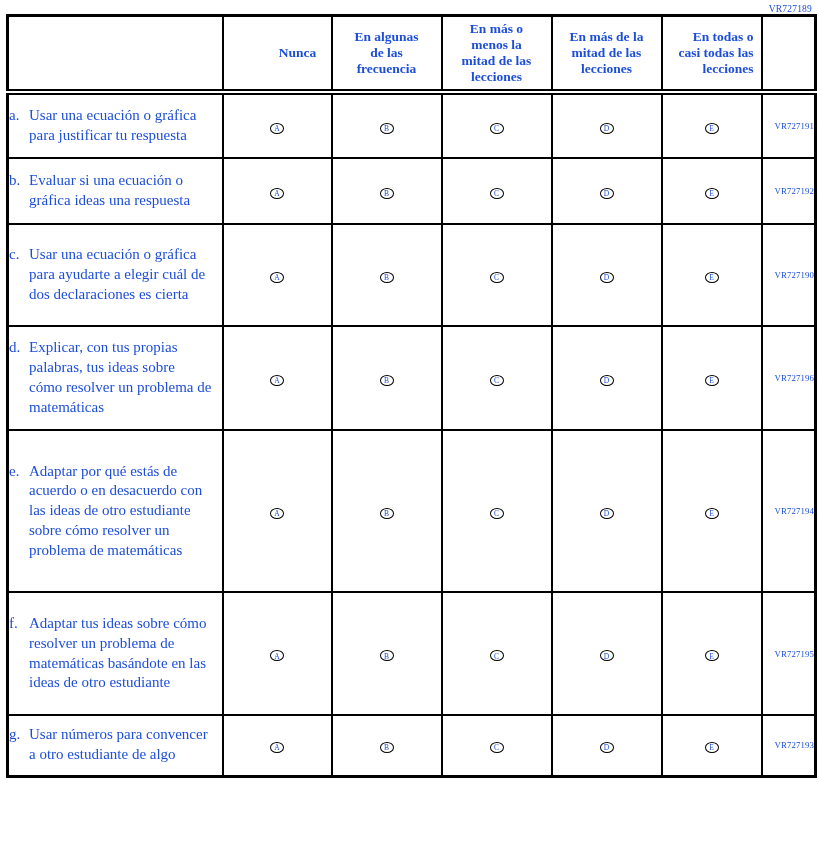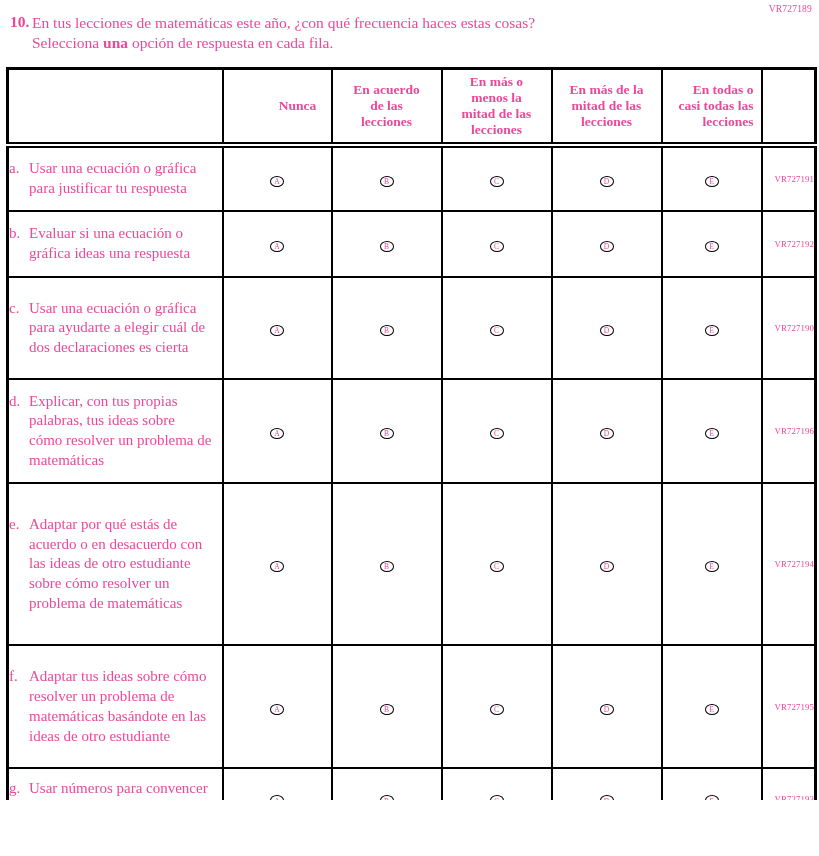--- a/index.html
+++ b/index.html
@@ -6,21 +6,21 @@
     margin: 0;
     padding: 0;
     background: #ffffff;
   }
   .page {
     position: relative;
     width: 819px;
     height: 800px;
     background: #ffffff;
     font-family: "Liberation Serif", "DejaVu Serif", serif;
-    color: #ec4899;
+    color: #1d4ed8;
     overflow: hidden;
   }
   .vr-top {
     position: absolute;
     top: 4px;
     right: 7px;
     font-size: 9.5px;
     letter-spacing: 0.2px;
   }
   .question-block {
@@ -112,43 +112,36 @@
   tr.row-f  { height: 123px; }
   tr.row-g  { height: 61px; }
 </style>
 </head>
 <body>
 
 <div class="page">
 
   <div class="vr-top">VR727189</div>
 
-  <div class="question-block">
-    <span class="q-num">10.</span>
-    <div class="q-text">
-      <div>En tus lecciones de matemáticas este año, ¿con qué frecuencia haces estas cosas?</div>
-      <div class="q-line2"><span>Selecciona </span><span class="q-bold">una</span><span> opción de respuesta en cada fila.</span></div>
-    </div>
-  </div>
 
   <table class="matrix">
     <colgroup>
       <col style="width:215px">
       <col style="width:109px">
       <col style="width:110px">
       <col style="width:110px">
       <col style="width:110px">
       <col style="width:100px">
       <col style="width:54px">
     </colgroup>
     <thead>
       <tr>
         <th></th>
         <th><span class="hdr-inner hdr-w1">Nunca</span></th>
-        <th><span class="hdr-inner hdr-w2">En acuerdo de las lecciones</span></th>
+        <th><span class="hdr-inner hdr-w2">En algunas de las frecuencia</span></th>
         <th><span class="hdr-inner hdr-w3">En más o menos la mitad de las lecciones</span></th>
         <th><span class="hdr-inner hdr-w4">En más de la mitad de las lecciones</span></th>
         <th><span class="hdr-inner hdr-w5">En todas o casi todas las lecciones</span></th>
         <th></th>
       </tr>
     </thead>
     <tbody>
       <tr class="row-a">
         <td class="item-cell">
           <div class="item">

